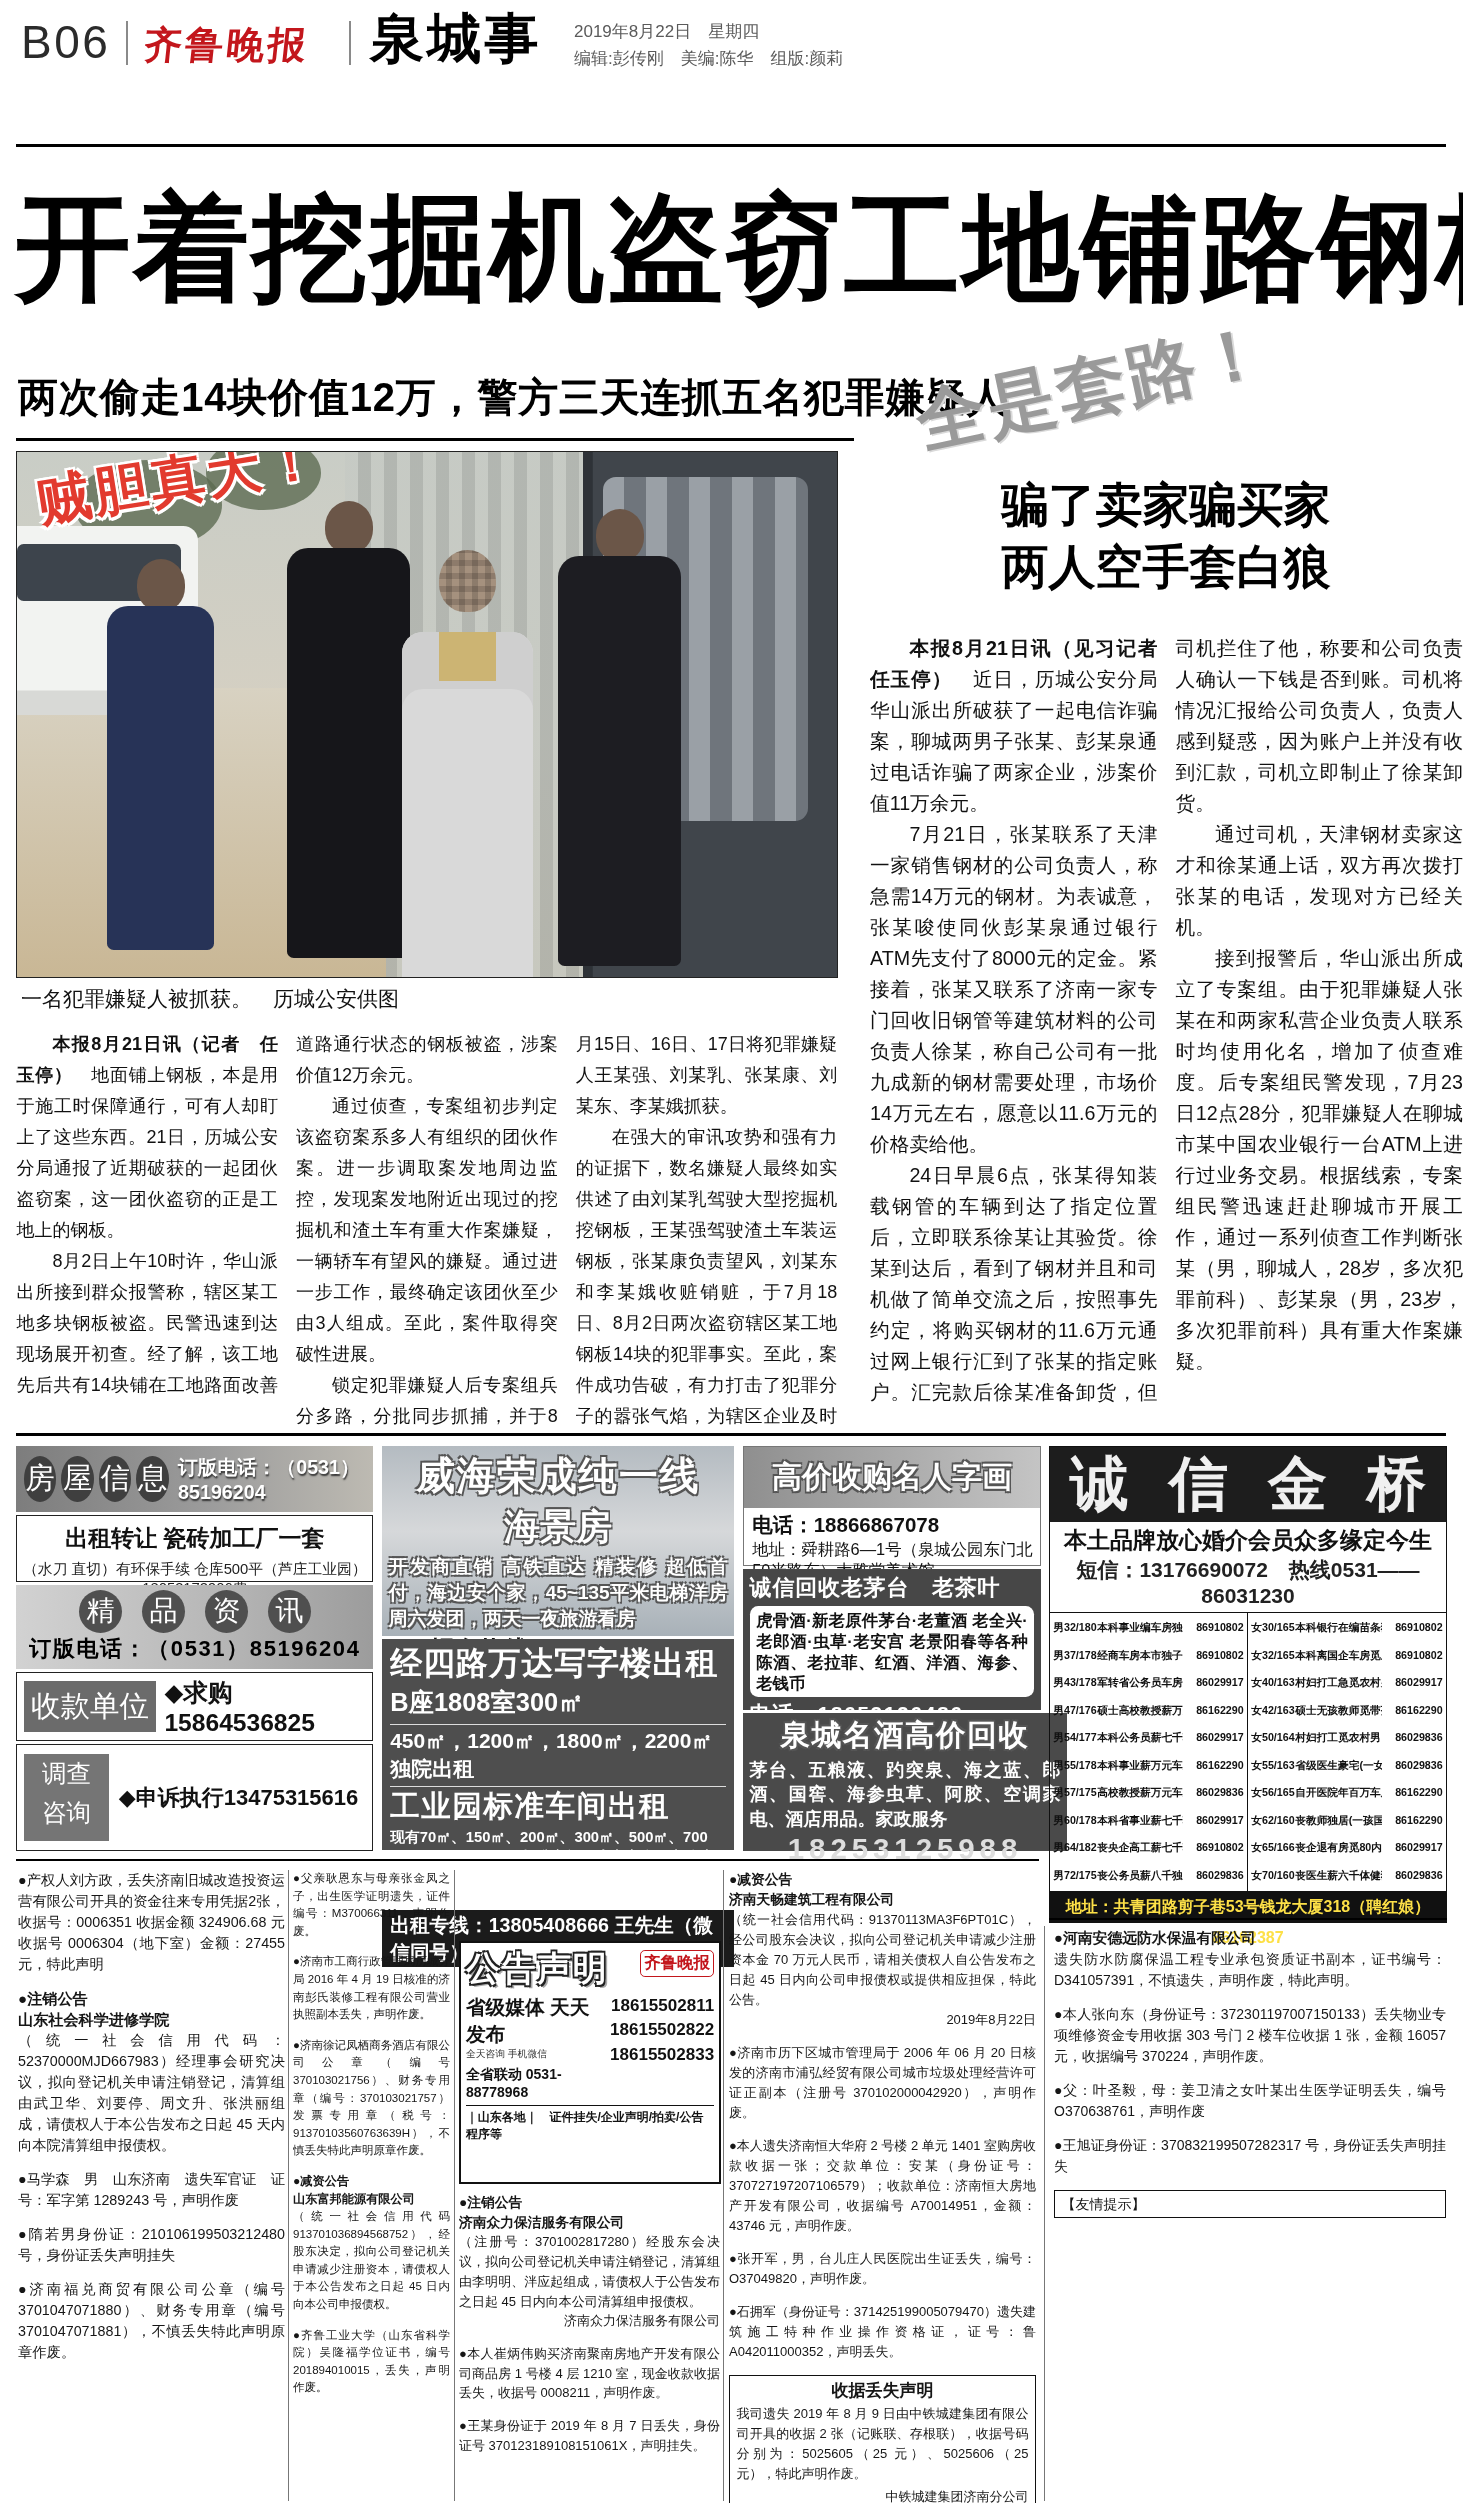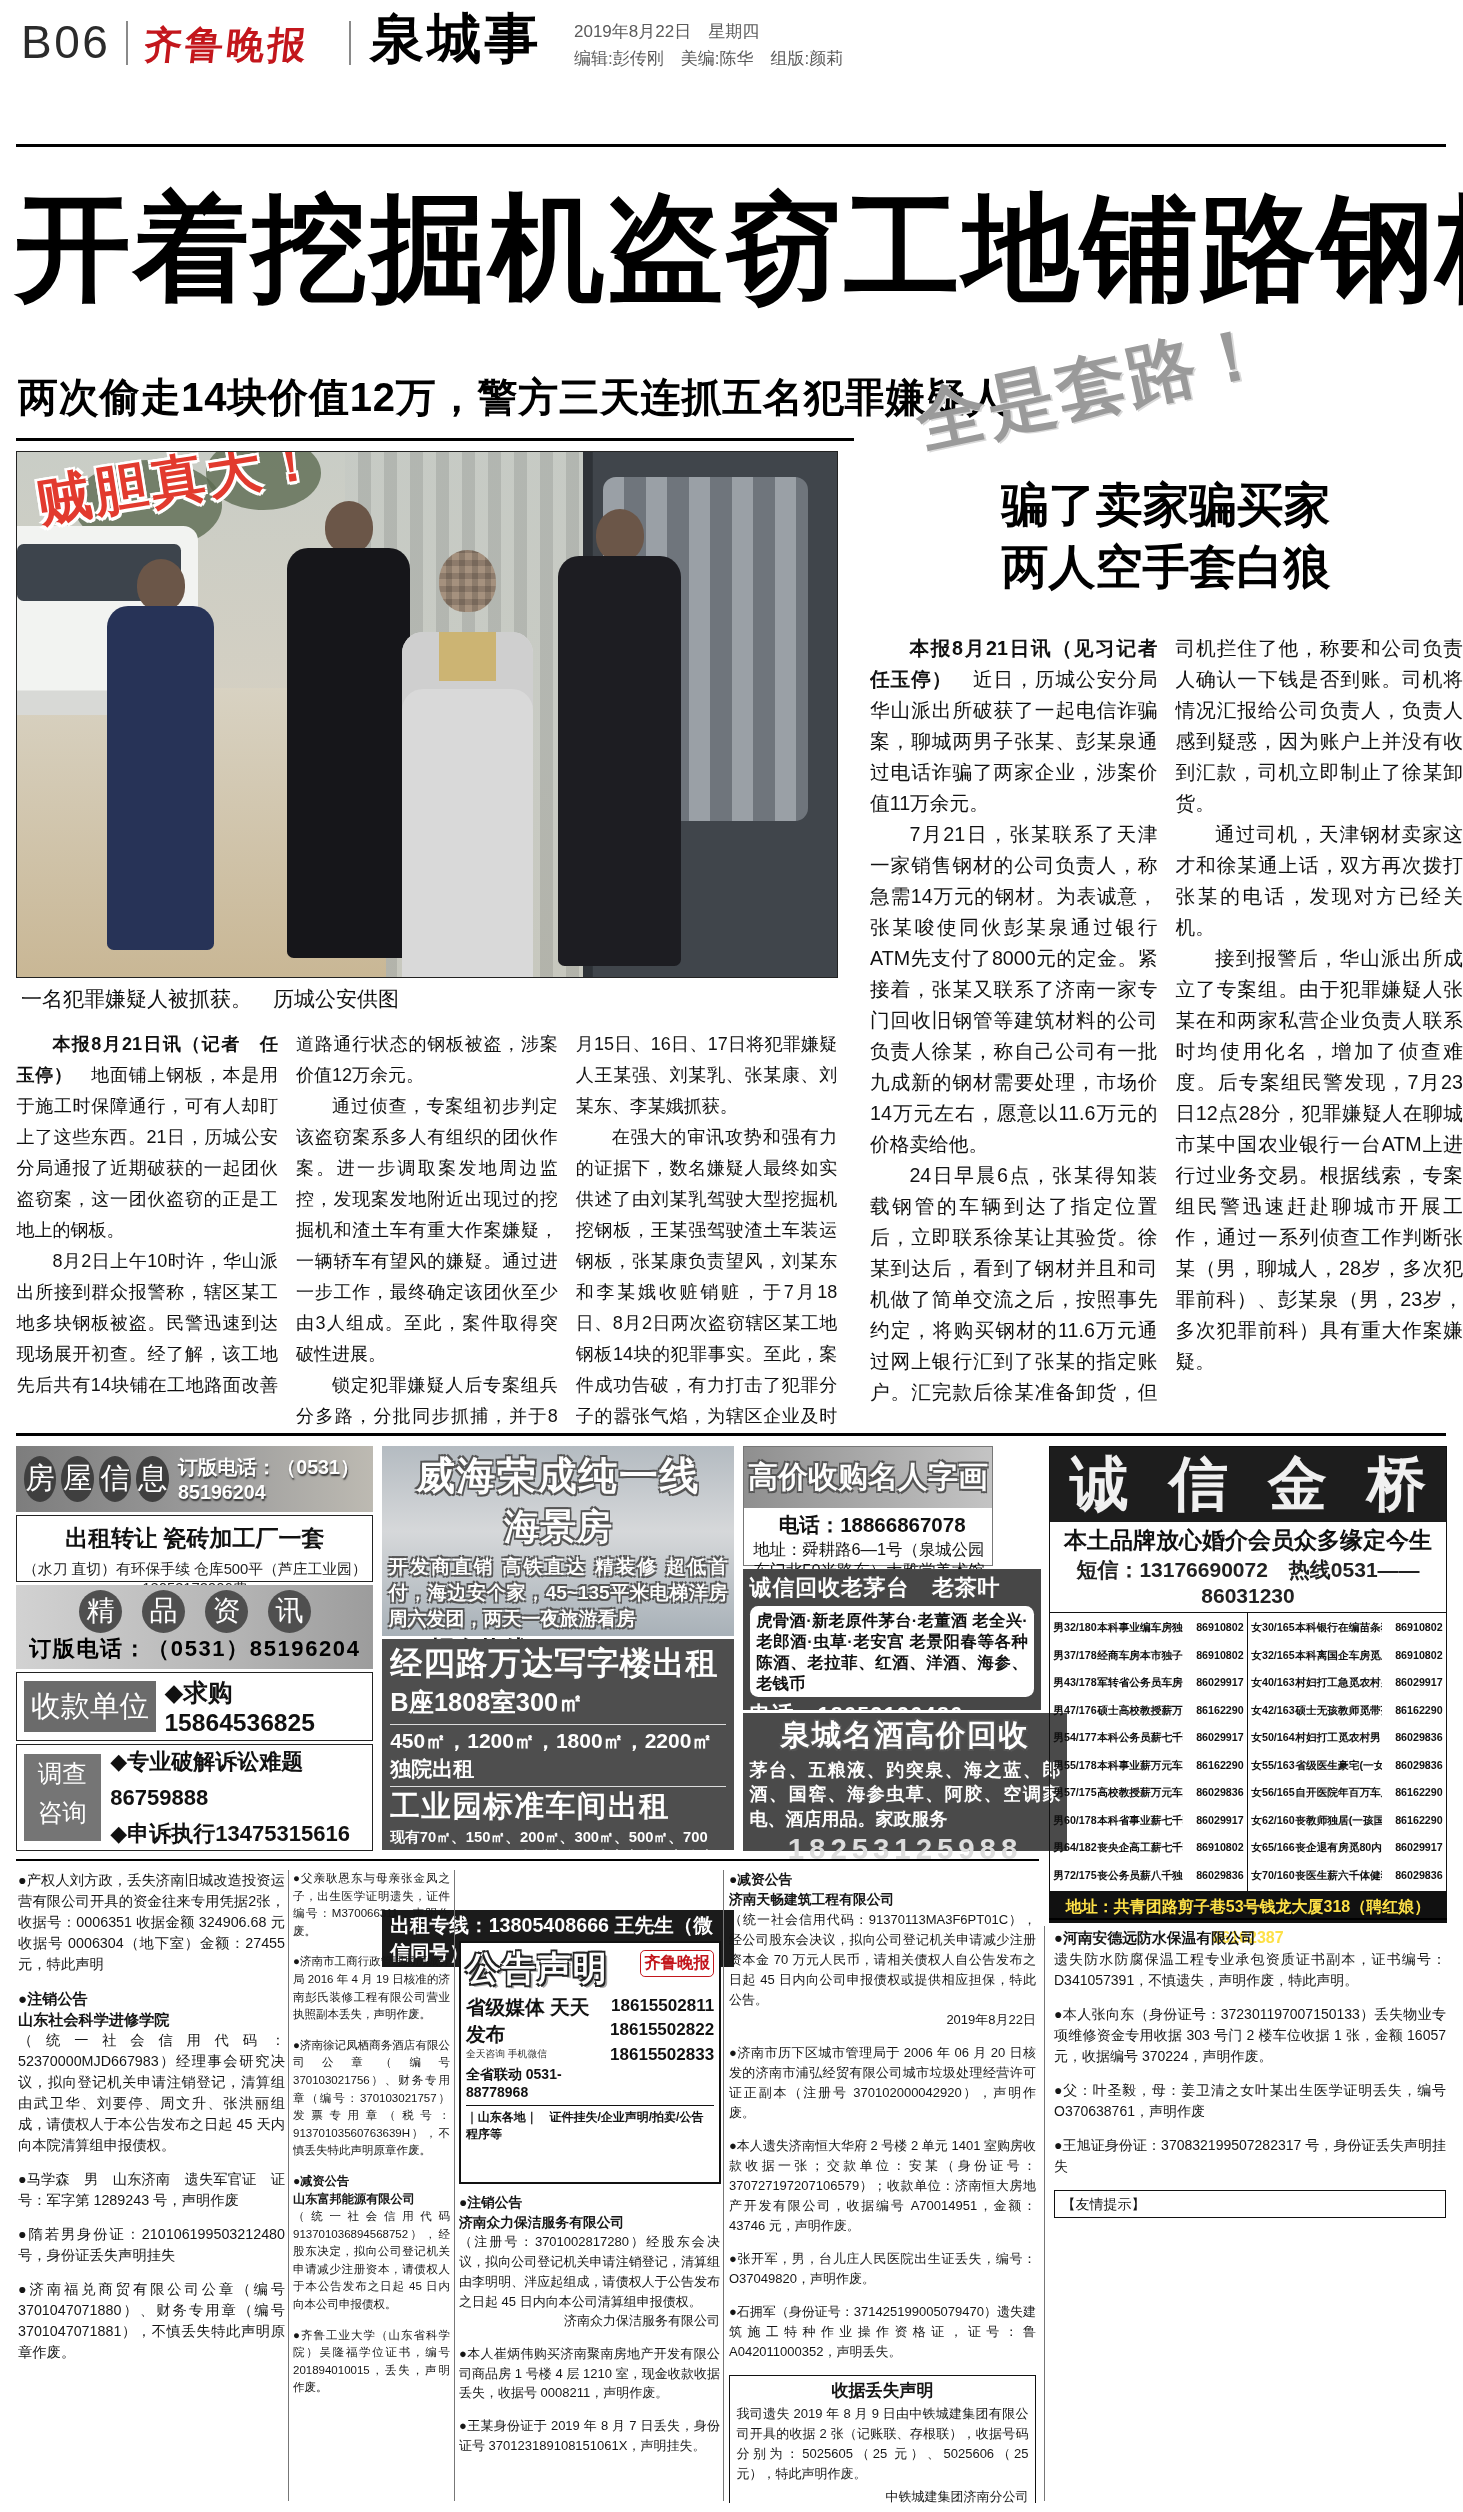--- a/index.html
+++ b/index.html
@@ -95,21 +95,21 @@
   #adB1-hot{font-size:24.6px;font-weight:900;color:#111;margin-top:1.6px;}
   #adB2{left:382px;top:1639px;width:352px;height:211px;background:#4e4e4e;color:#fff;
         box-sizing:border-box;padding:3.3px 8.2px;}
   #adB2-l1{font-size:32px;font-weight:900;letter-spacing:0.8px;}
   #adB2-l2{font-size:25.4px;font-weight:bold;border-bottom:1.6px solid #ddd;padding-bottom:3.3px;}
   #adB2-l3{font-size:21px;font-weight:bold;padding:2.5px 0;border-bottom:1.6px solid #ddd;}
   #adB2-l4{font-size:29.5px;font-weight:900;letter-spacing:1.6px;}
   #adB2-l5{font-size:14.8px;line-height:20.5px;font-weight:bold;}
   #adB2-l6{font-size:19.7px;font-weight:bold;background:#1b1b1b;margin:1.6px -8.2px 0;padding:1.6px 8.2px;}
   
-  #adC1{left:743px;top:1446px;width:250px;height:120px;border:0.8px solid #777;box-sizing:border-box;text-align:center;}
+  #adC1{left:743px;top:1446px;width:298px;height:120px;border:0.8px solid #777;box-sizing:border-box;}
   #adC1-banner{height:61px;background:linear-gradient(90deg,#8f8f8f,#c4c4c4);display:flex;
                align-items:center;justify-content:center;font-size:30px;font-weight:900;}
   #adC1-phone{font-size:20.5px;font-weight:bold;margin:3.3px 0 0 8.2px;}
   #adC1-addr{font-size:16.4px;line-height:20.5px;margin:0 6.6px 0 8.2px;}
   #adC2{left:743px;top:1569px;width:298px;height:141px;background:#474747;box-sizing:border-box;padding:4.1px 6.6px;}
   #adC2-t{color:#fff;font-size:22px;font-weight:900;letter-spacing:0.8px;}
   #adC2-box{background:#fff;border-radius:8.2px;font-size:16.4px;font-weight:bold;line-height:21px;
             padding:3.3px 6.6px;margin-top:3.3px;text-align:justify;}
   #adC2-phone{color:#fff;font-size:21px;font-weight:bold;margin-top:3.3px;letter-spacing:1.6px;}
   #adC3{left:743px;top:1713px;width:324px;height:138px;background:#4a4a4a;color:#fff;text-align:center;
@@ -263,21 +263,20 @@
   <div class="abs" id="adA4">
     <div id="adA4-label">收款单位</div>
     <div id="adA4-b">◆求购15864536825</div>
   </div>
   <div class="abs" id="adA5">
     <div id="adA5-label">
       <div>调查</div>
       <div>咨询</div>
     </div>
     <div>
-        <div class="adA5-line">◆专业破解诉讼难题86759888</div>
         <div class="adA5-line">◆申诉执行13475315616</div>
       </div>
   </div>
 
   <div class="abs" id="adB1">
     <div id="adB1-t1" class="outline-w">威海荣成纯一线</div>
     <div id="adB1-t2" class="outline-w">海景房</div>
     <div id="adB1-body" class="outline-w">开发商直销 高铁直达 精装修 超低首付，海边安个家，45~135平米电梯洋房 周六发团，两天一夜旅游看房</div>
     <div id="adB1-hot">报名热线 13954197800</div>
   </div>

